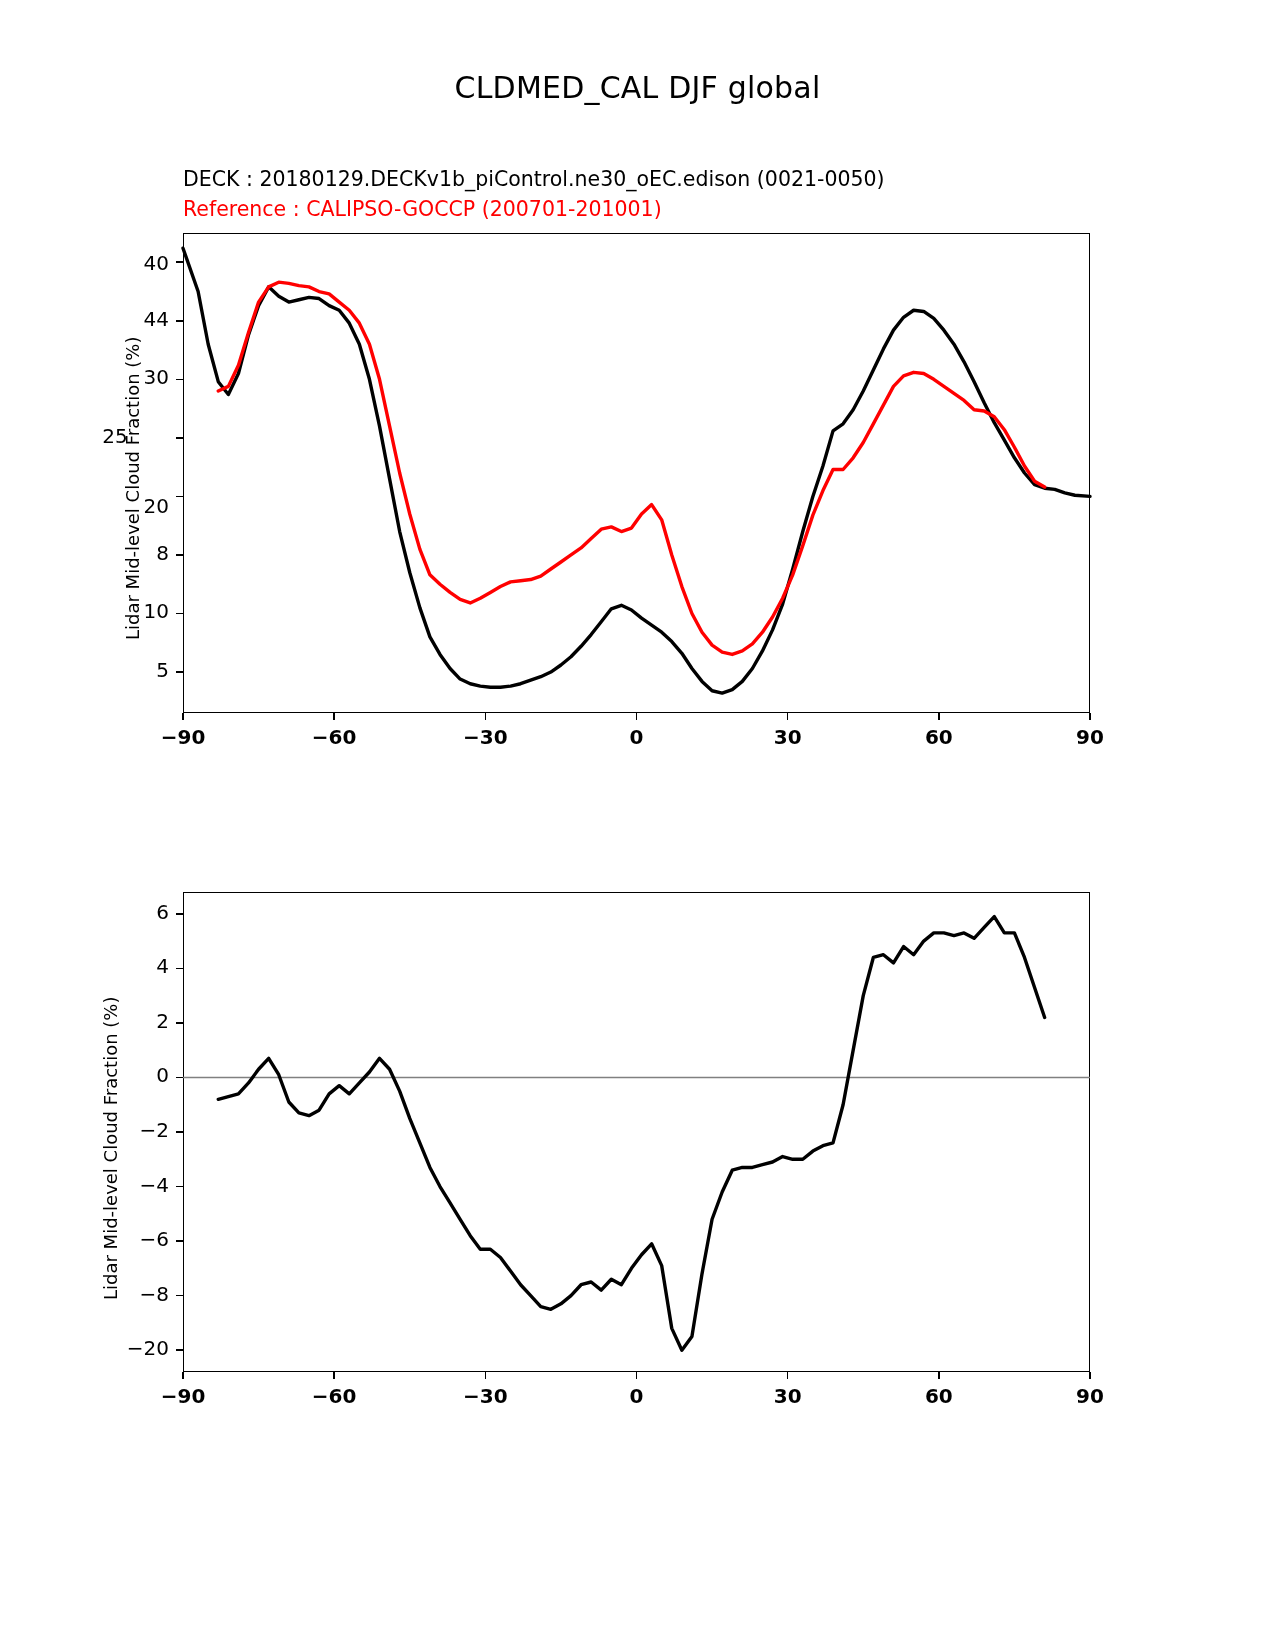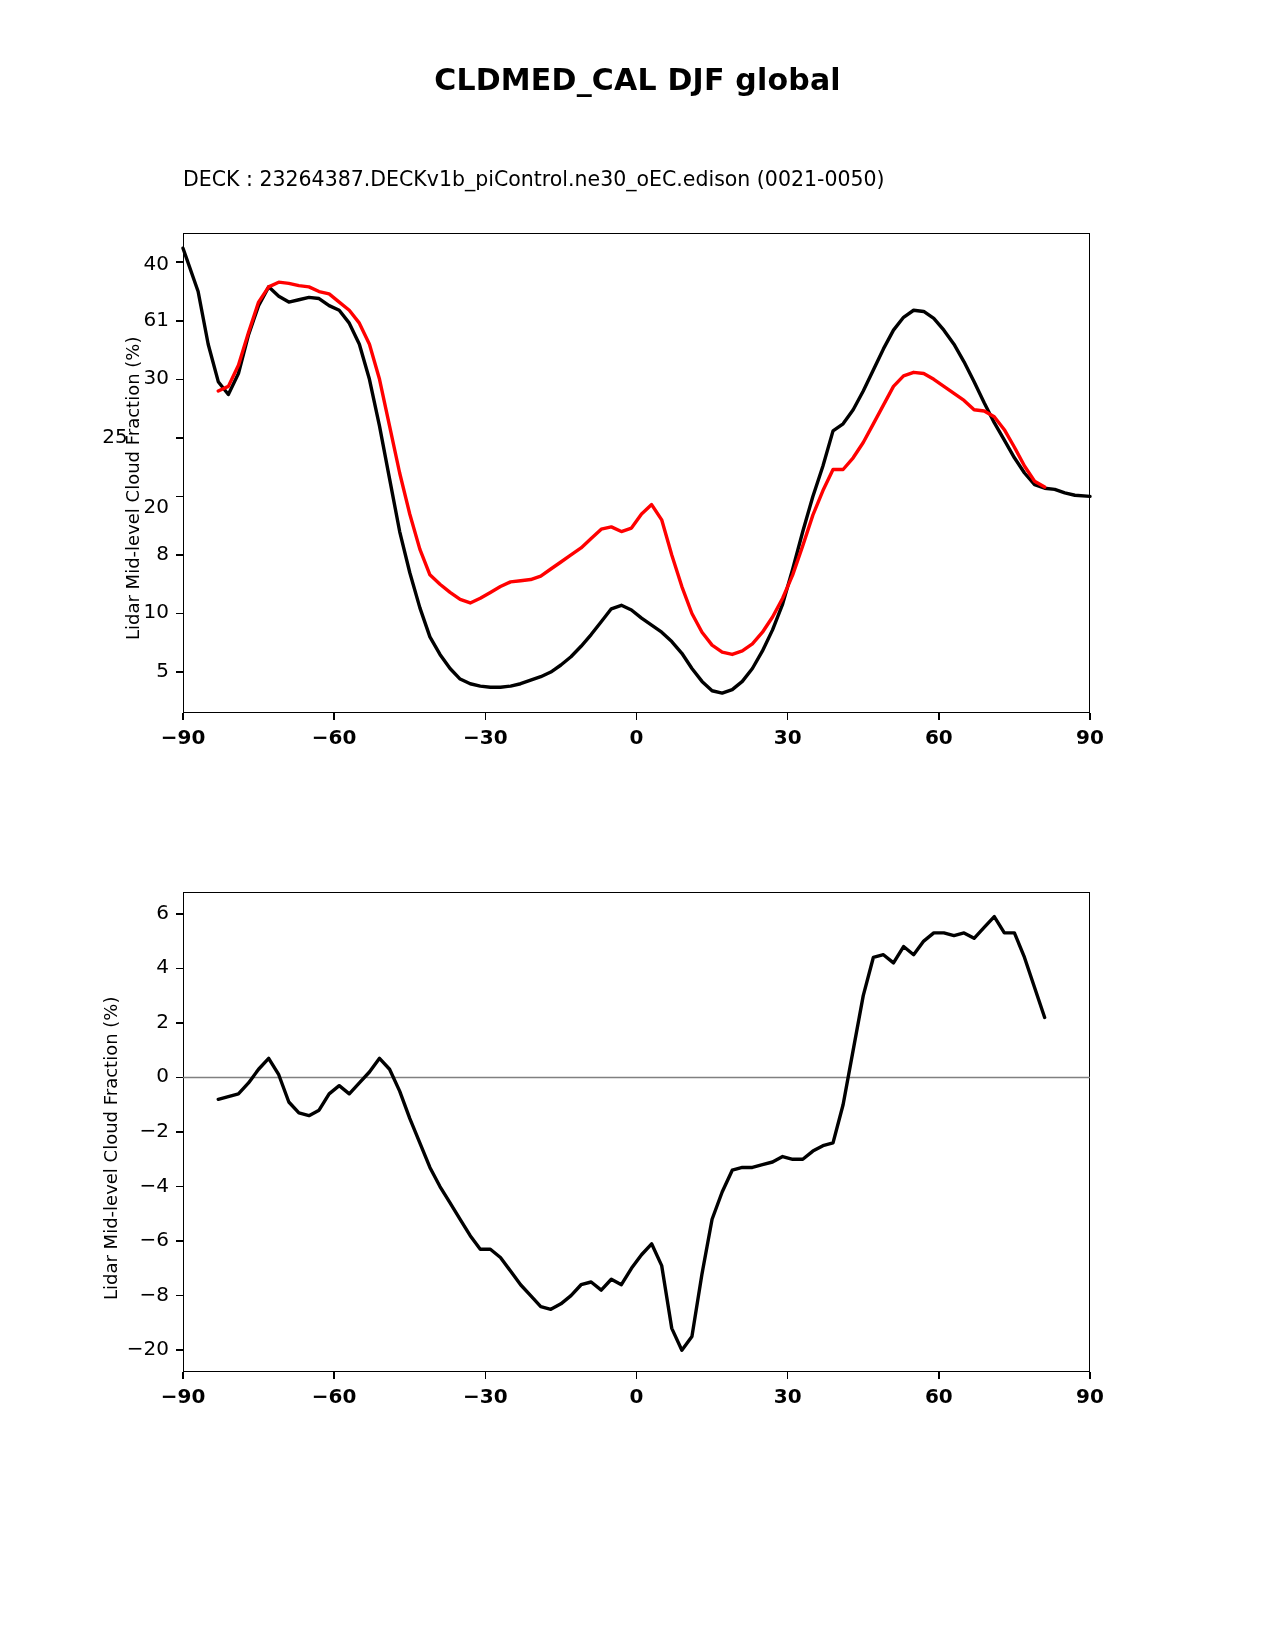--- a/index.html
+++ b/index.html
@@ -15,26 +15,26 @@
     position: relative;
     overflow: hidden;
   }
   .page {
     position: relative;
     width: 1275px;
     height: 1650px;
   }
   #main-title {
     position: absolute;
-    top: 62px;
+    top: 70px;
     left: 0;
     width: 1275px;
     text-align: center;
     font-size: 30px;
-    font-weight: bold;
+    font-weight: normal;
     letter-spacing: 0.2px;
   }
   #caption-block {
     position: absolute;
     top: 165px;
     left: 183px;
     font-size: 20.5px;
     line-height: 1.45;
   }
   .caption-deck { color: #000000; }
@@ -88,21 +88,22 @@
   }
 </style>
 </head>
 <body>
 
 <div class="page">
 
   <div id="main-title">CLDMED_CAL DJF global</div>
 
   <div id="caption-block">
-    <div class="caption-deck">DECK : 23264387.DECKv1b_piControl.ne30_oEC.edison (0021-0050)</div>
+    <div class="caption-deck">DECK : 20180129.DECKv1b_piControl.ne30_oEC.edison (0021-0050)</div>
+    <div class="caption-ref">Reference : CALIPSO-GOCCP (200701-201001)</div>
   </div>
 
   <div class="panel" id="panel-top" style="left:0px; top:0px; width:1275px; height:760px;">
 
     <div class="plot-frame" id="frame-top" style="left:183px; top:233px; width:907px; height:480px;"></div>
 
     <div class="axis-label-y" style="left:122px; top:640px;">Lidar Mid-level Cloud Fraction (%)</div>
 
     <svg class="curves" id="svg-top" width="1275" height="760">
         <path d="M183.00 248.22 L198.12 291.54 L208.19 344.22 L218.27 381.68 L228.35 394.56 L238.43 373.49 L248.51 334.85 L258.58 305.59 L268.66 286.85 L278.74 296.22 L288.82 302.07 L298.89 299.73 L308.97 297.39 L319.05 298.56 L329.13 305.59 L339.21 310.27 L349.28 323.15 L359.36 344.22 L369.44 379.34 L379.52 426.17 L389.59 478.85 L399.67 531.54 L409.75 572.51 L419.83 607.63 L429.91 636.90 L439.98 654.46 L450.06 668.51 L460.14 679.05 L470.22 683.73 L480.29 686.07 L490.37 687.24 L500.45 687.24 L510.53 686.07 L520.61 683.73 L530.68 680.22 L540.76 676.71 L550.84 672.02 L560.92 665.00 L570.99 656.80 L581.07 646.27 L591.15 634.56 L601.23 621.68 L611.31 608.80 L621.38 605.29 L631.46 609.98 L641.54 618.17 L651.62 625.20 L661.69 632.22 L671.77 641.59 L681.85 653.29 L691.93 668.51 L702.01 681.39 L712.08 690.76 L722.16 693.10 L732.24 689.59 L742.32 681.39 L752.39 668.51 L762.47 650.95 L772.55 629.88 L782.63 604.12 L792.71 569.00 L802.78 531.54 L812.86 496.41 L822.94 465.98 L833.02 430.85 L843.09 423.83 L853.17 409.78 L863.25 391.05 L873.33 369.98 L883.41 348.90 L893.48 330.17 L903.56 317.29 L913.64 310.27 L923.72 311.44 L933.79 318.46 L943.87 330.17 L953.95 344.22 L964.03 361.78 L974.11 381.68 L984.18 402.76 L994.26 422.66 L1004.34 440.22 L1014.42 457.78 L1024.49 473.00 L1034.57 484.71 L1044.65 488.22 L1054.73 489.39 L1064.81 492.90 L1074.88 495.24 L1090.00 496.41" fill="none" stroke="#000000" stroke-width="3.4" stroke-linejoin="round" stroke-linecap="round"></path>
@@ -118,21 +119,21 @@
         <div class="tick-label x" style="left: 888.833px; width: 100px; top: 725px;">60</div>
         <div class="tick-label x" style="left: 1040px; width: 100px; top: 725px;">90</div>
       </div>
     <div id="top-yticks">
         <div class="tick-label y" style="left: 61px; width: 108px; top: 658.024px;">5</div>
         <div class="tick-label y" style="left: 61px; width: 108px; top: 599.488px;">10</div>
         <div class="tick-label y" style="left: 61px; width: 108px; top: 540.951px;">8</div>
         <div class="tick-label y" style="left: 61px; width: 108px; top: 494px;">20</div>
         <div class="tick-label y" style="left: 61px; width: 108px; top: 423.878px; text-align: center;">25</div>
         <div class="tick-label y" style="left: 61px; width: 108px; top: 365.341px;">30</div>
-        <div class="tick-label y" style="left: 61px; width: 108px; top: 306.805px;">61</div>
+        <div class="tick-label y" style="left: 61px; width: 108px; top: 306.805px;">44</div>
         <div class="tick-label y" style="left: 61px; width: 108px; top: 251px;">40</div>
       </div>
   <div class="tick-mark" style="left: 182.2px; top: 713px; width: 1.6px; height: 7px;"></div>
       <div class="tick-mark" style="left: 333.367px; top: 713px; width: 1.6px; height: 7px;"></div>
       <div class="tick-mark" style="left: 484.533px; top: 713px; width: 1.6px; height: 7px;"></div>
       <div class="tick-mark" style="left: 635.7px; top: 713px; width: 1.6px; height: 7px;"></div>
       <div class="tick-mark" style="left: 786.867px; top: 713px; width: 1.6px; height: 7px;"></div>
       <div class="tick-mark" style="left: 938.033px; top: 713px; width: 1.6px; height: 7px;"></div>
       <div class="tick-mark" style="left: 1089.2px; top: 713px; width: 1.6px; height: 7px;"></div>
       <div class="tick-mark" style="left: 176px; top: 671.224px; width: 7px; height: 1.6px;"></div>

